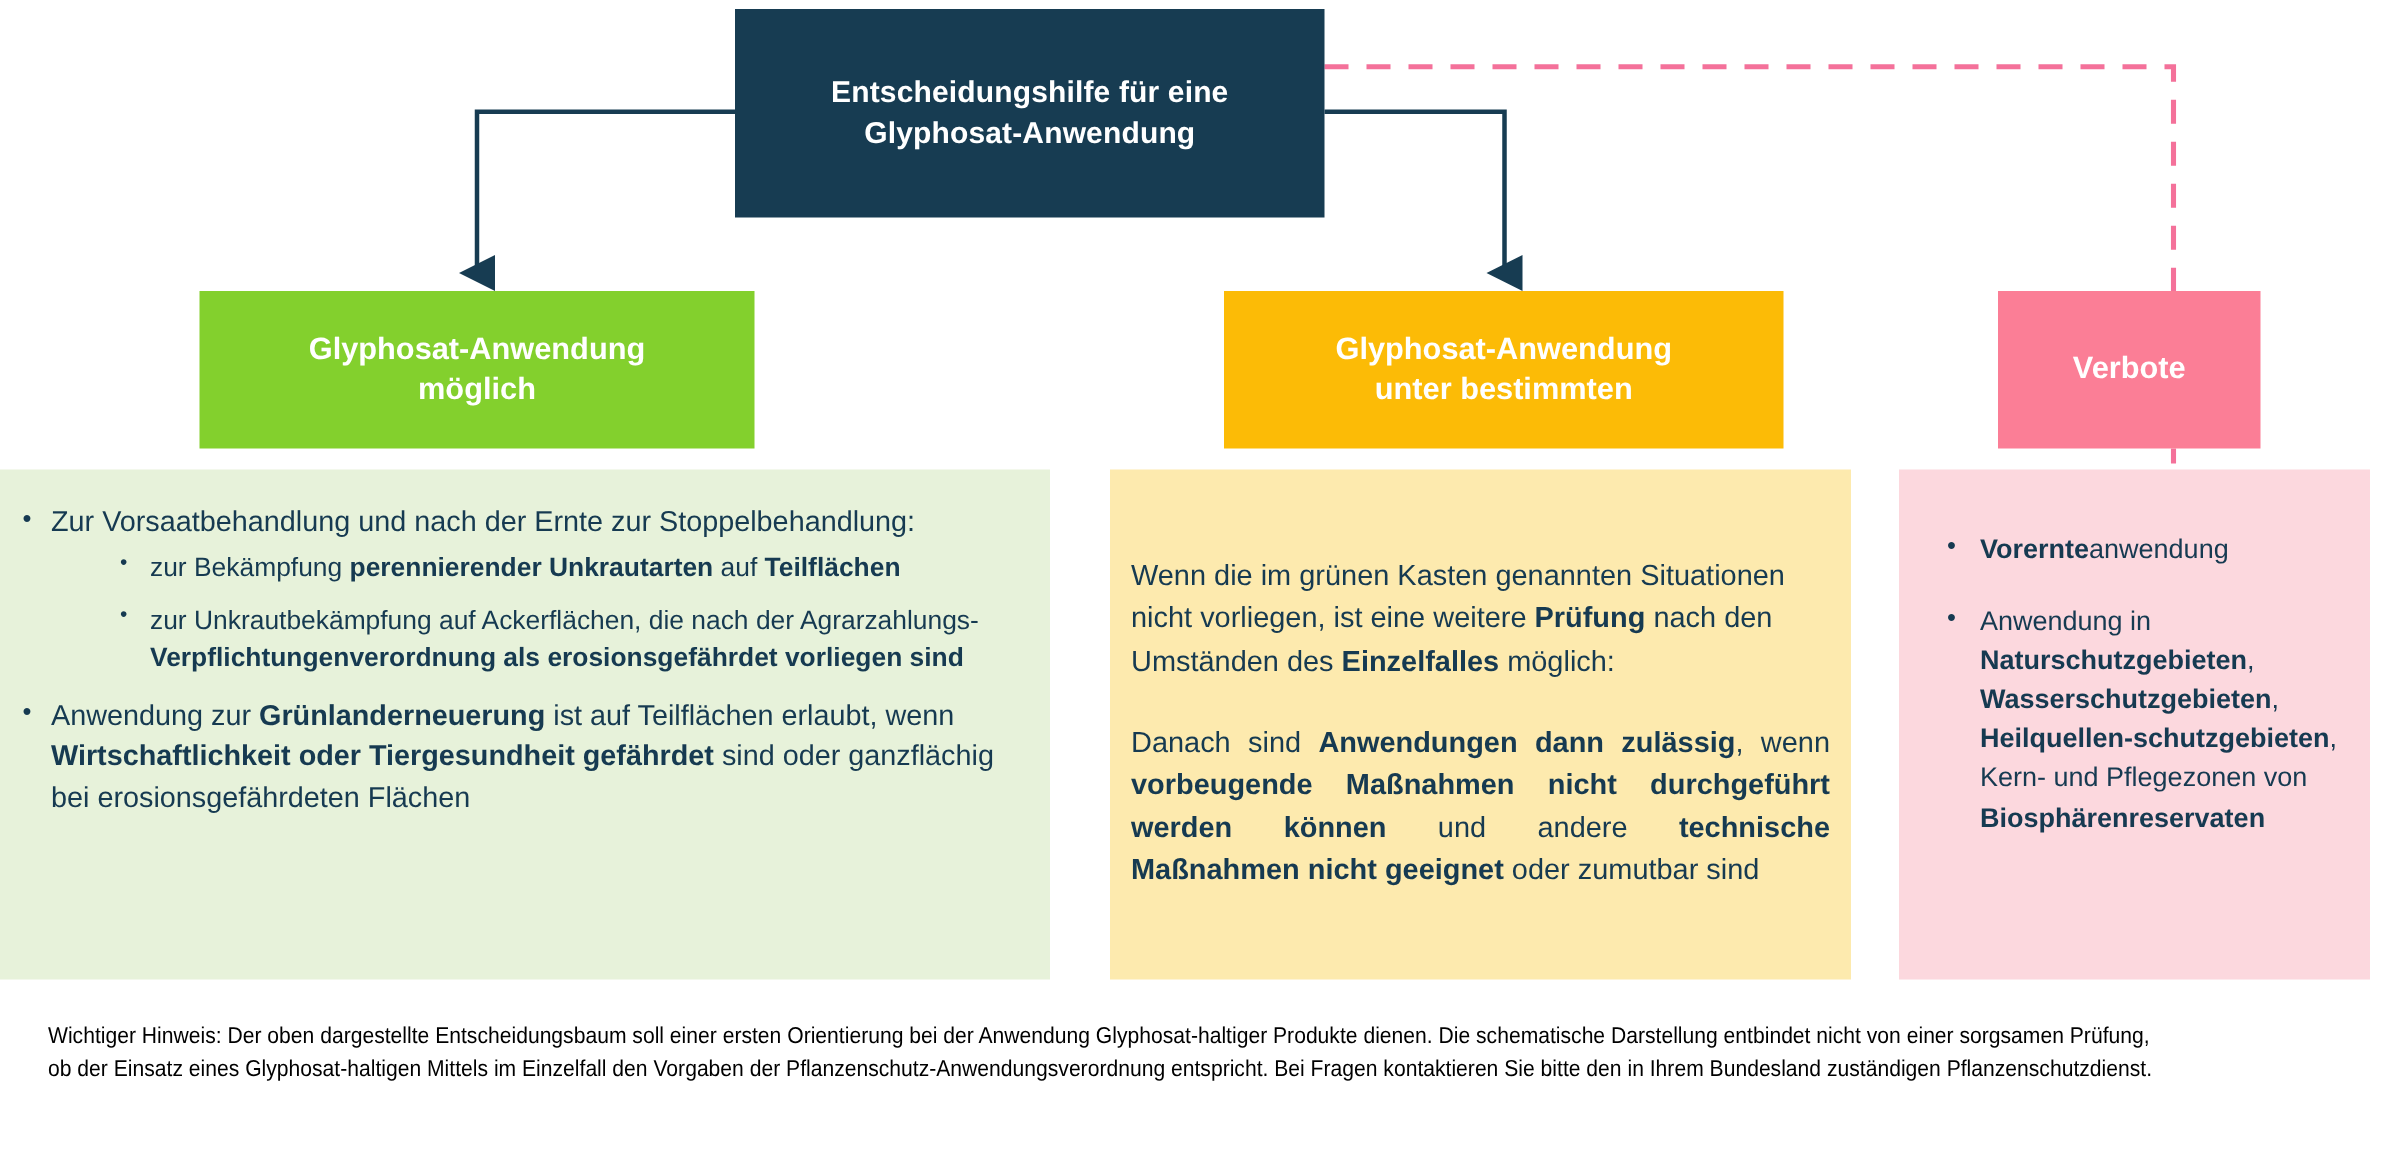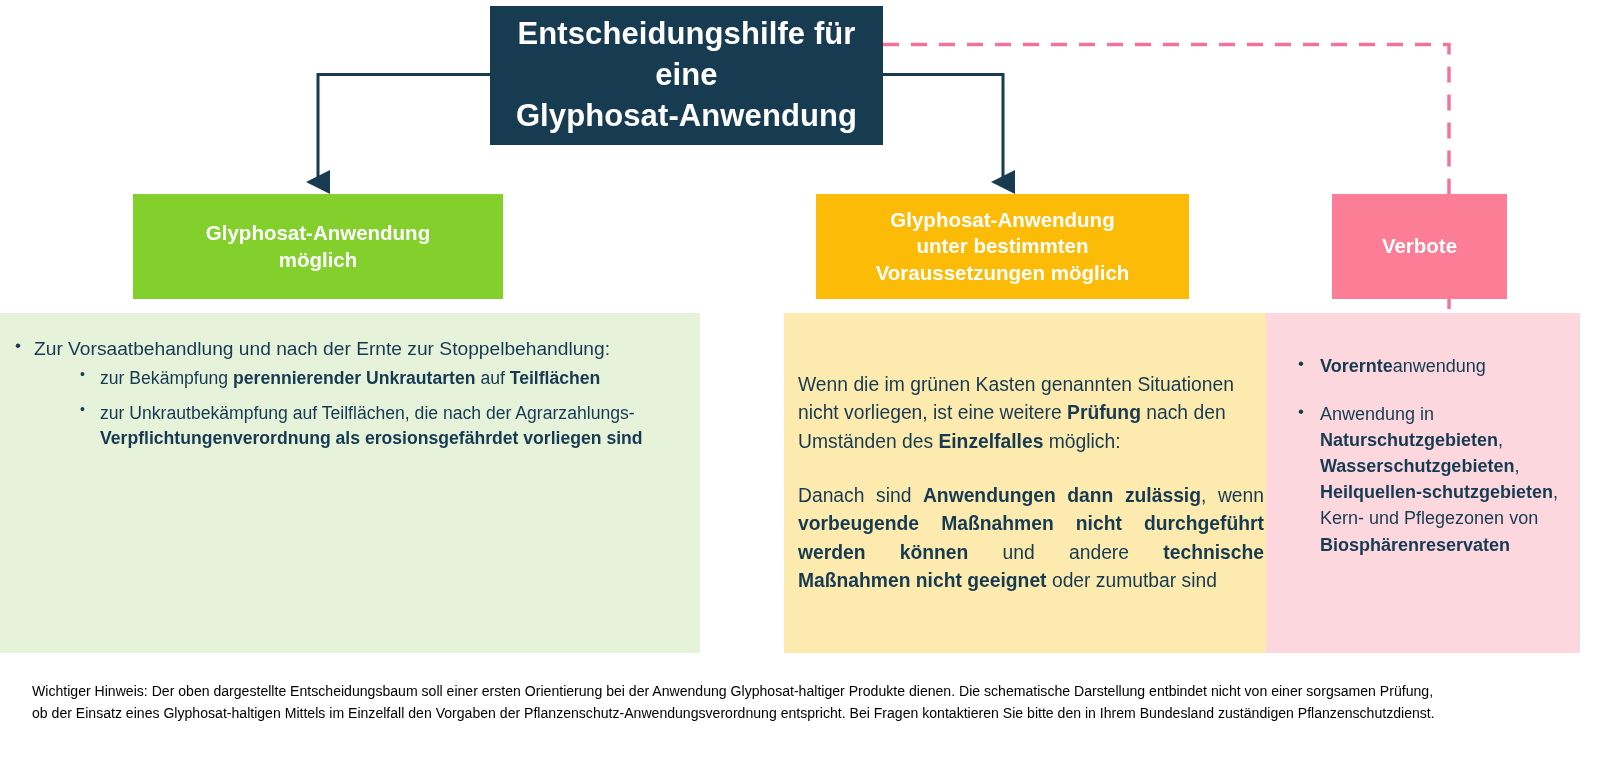--- a/index.html
+++ b/index.html
@@ -28,21 +28,21 @@
     width: 393px; height: 139px;
     background: #173c52;
     display: flex;
     align-items: center;
     justify-content: center;
     text-align: center;
     z-index: 5;
   }
   .header-box .title {
     color: #ffffff;
-    font-size: 31px;
+    font-size: 20px;
     font-weight: bold;
     line-height: 1.32;
     letter-spacing: 0.1px;
   }
 
   
   .cat-box {
     position: absolute;
     display: flex;
     align-items: center;
@@ -80,21 +80,21 @@
     top: 313px;
     color: #163a51;
   }
   #panel-green {
     left: 0px; top: 313px;
     width: 700px; height: 340px;
     background: #e7f2da;
     padding: 22px 20px 10px 6px;
   }
   #panel-yellow {
-    left: 784px; top: 313px;
+    left: 740px; top: 313px;
     width: 494px; height: 340px;
     background: #fdeaae;
     padding: 58px 14px 18px 14px;
   }
   #panel-pink {
     left: 1266px; top: 313px;
     width: 314px; height: 340px;
     background: #fcd8de;
     padding: 40px 16px 10px 28px;
   }
@@ -205,34 +205,34 @@
     <div class="label">
       <span>Glyphosat-Anwendung</span><br>
       <span>möglich</span>
     </div>
   </div>
 
   <div class="cat-box" id="cat-yellow">
     <div class="label">
       <span>Glyphosat-Anwendung</span><br>
       <span>unter bestimmten</span><br>
-      <span>Voraussetzungen möglich</span>
     </div>
   </div>
 
   <div class="cat-box" id="cat-pink">
     <div class="label">Verbote</div>
   </div>
 
   <div class="panel" id="panel-green">
     <ul class="bl lvl1">
         <li><span><span>Zur Vorsaatbehandlung und nach der Ernte zur Stoppelbehandlung:</span></span><ul class="bl lvl2">
             <li><span><span>zur Bekämpfung </span><b>perennierender Unkrautarten</b><span> auf </span><b>Teilflächen</b></span></li>
-            <li><span><span>zur Unkrautbekämpfung auf Teilflächen, die nach der Agrarzahlungs-</span><b>Verpflichtungenverordnung als erosionsgefährdet vorliegen sind</b></span></li>
+            <li><span><span>zur Unkrautbekämpfung auf Ackerflächen, die nach der Agrarzahlungs-</span><b>Verpflichtungenverordnung als erosionsgefährdet vorliegen sind</b></span></li>
           </ul></li>
+        <li><span><span>Anwendung zur </span><b>Grünlanderneuerung</b><span> ist auf Teilflächen erlaubt, wenn </span><b>Wirtschaftlichkeit oder Tiergesundheit gefährdet</b><span> sind oder ganzflächig bei erosionsgefährdeten Flächen</span></span></li>
       </ul>
   </div>
 
   <div class="panel" id="panel-yellow">
     <div>
         <div class="ypara"><span>Wenn die im grünen Kasten genannten Situationen nicht vorliegen, ist eine weitere </span><b>Prüfung</b><span> nach den Umständen des </span><b>Einzelfalles</b><span> möglich:</span></div>
         <div class="ypara justify"><span>Danach sind </span><b>Anwendungen dann zulässig</b><span>, wenn </span><b>vorbeugende Maßnahmen nicht durchgeführt werden können</b><span> und andere </span><b>technische Maßnahmen nicht geeignet</b><span> oder zumutbar sind</span></div>
       </div>
   </div>
 

